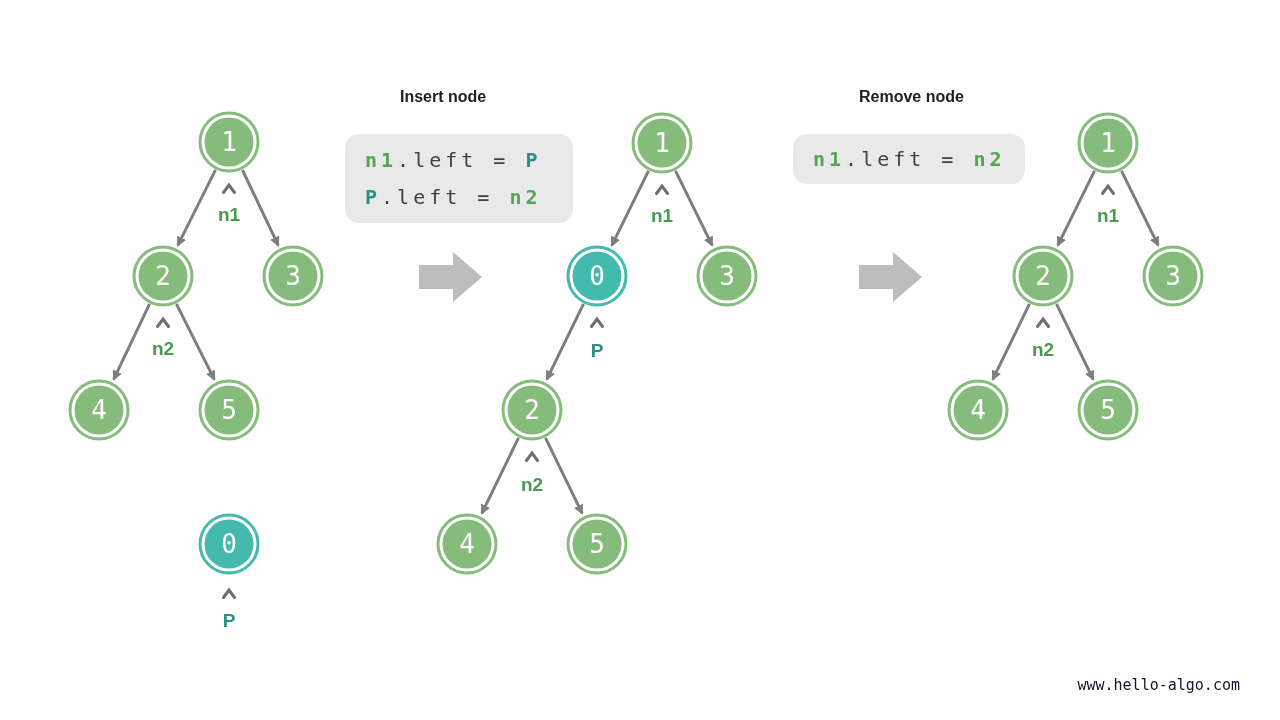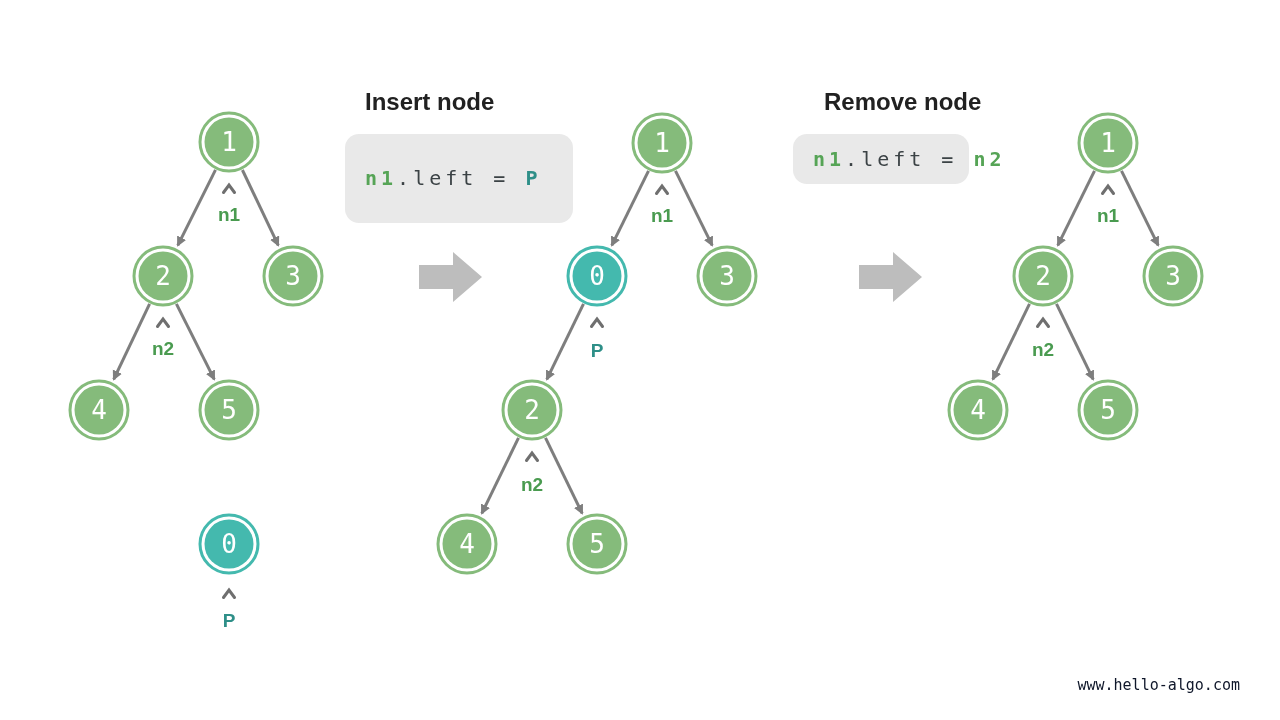--- a/index.html
+++ b/index.html
@@ -1,34 +1,34 @@
 <!DOCTYPE html>
 <html><head>
 <meta charset="utf-8">
 <style>
   html,body{margin:0;padding:0;}
   .canvas{
     position:relative;width:1280px;height:720px;background:#ffffff;
     overflow:hidden;font-family:"Liberation Sans",sans-serif;
   }
   .section-title{
-    position:absolute;font-size:24px;font-weight:bold;color:#212121;
-    font-family:"Liberation Sans",sans-serif;white-space:nowrap;
+    position:absolute;font-size:16px;font-weight:bold;color:#212121;
+    font-family:"Liberation Sans",sans-serif;white-space:nowrap;margin-left:35px;
   }
   .section-title.insert{left:365px;top:88px;}
   .section-title.remove{left:824px;top:88px;}
   .code-block{
     position:absolute;background:#e9e9e9;border-radius:14px;
     display:flex;flex-direction:column;justify-content:center;
     padding:0 20px;box-sizing:border-box;
     font-family:"DejaVu Sans Mono","Liberation Mono",monospace;
     font-size:20px;color:#3b4245;letter-spacing:4px;white-space:pre;
   }
   .code-block.insert{left:345px;top:134px;width:228px;height:89px;}
-  .code-block.remove{left:793px;top:134px;width:176px;height:50px;padding-left:20px;}
+  .code-block.remove{left:793px;top:134px;width:232px;height:50px;padding-left:20px;}
   .code-line{line-height:37px;}
   .tok.green{color:#56a456;font-weight:bold;}
   .tok.teal{color:#2e8f88;font-weight:bold;}
   .tok.plain{color:#3b4245;}
   svg{position:absolute;left:0;top:0;}
   .edge{stroke:#7e7e7e;stroke-width:3;fill:none;}
   .caret{stroke:#6f6f6f;stroke-width:3;fill:none;stroke-linecap:round;}
   .node-outer{fill:#ffffff;stroke:#85bb7b;stroke-width:3;}
   .node-inner{fill:#85bb7b;}
   .node-outer.teal{stroke:#44b9ae;}
@@ -53,20 +53,21 @@
 </head>
 <body>
 
 <div class="canvas">
 
   <div class="section-title insert">Insert node</div>
   <div class="section-title remove">Remove node</div>
 
   <div class="code-block insert">
     <div class="code-line"><span class="tok green">n1</span><span class="tok plain">.left = </span><span class="tok teal">P</span></div>
+    <div class="code-line"><span class="tok teal">P</span><span class="tok plain">.left = </span><span class="tok green">n2</span></div>
   </div>
 
   <div class="code-block remove">
     <div class="code-line"><span class="tok green">n1</span><span class="tok plain">.left = </span><span class="tok green">n2</span></div>
   </div>
 
   <svg width="1280" height="720" viewBox="0 0 1280 720">
     <defs>
       <marker id="arrow" markerUnits="userSpaceOnUse" markerWidth="11" markerHeight="11" refX="8.5" refY="5" orient="auto">
         <path d="M0,0 L10,5 L0,10 Z" fill="#7e7e7e"></path>

